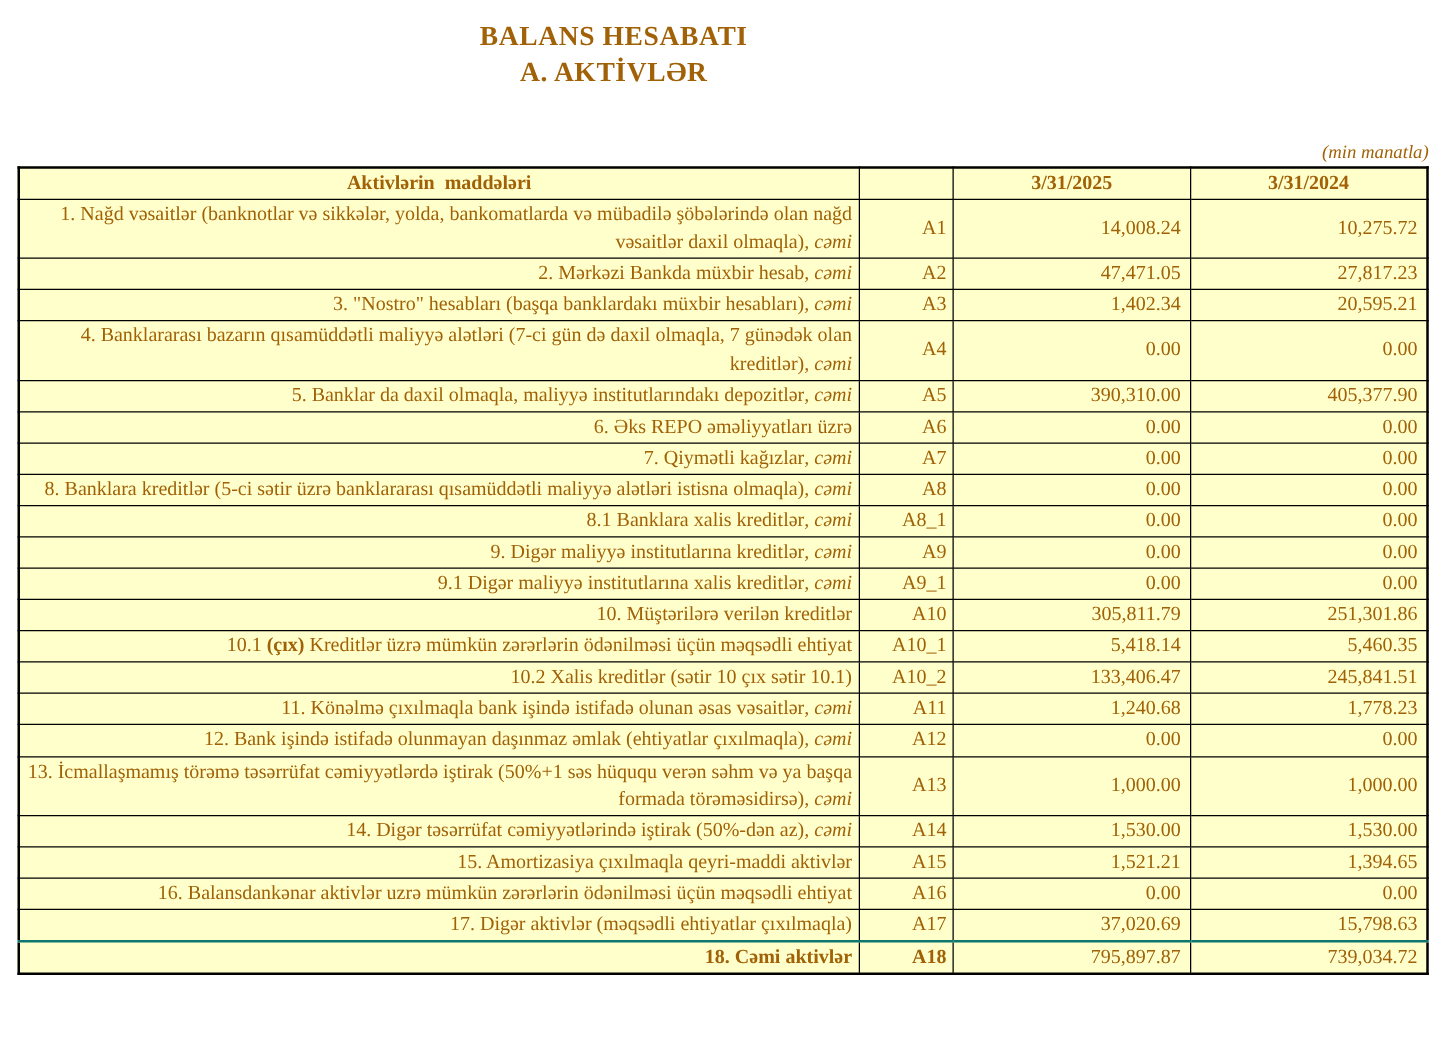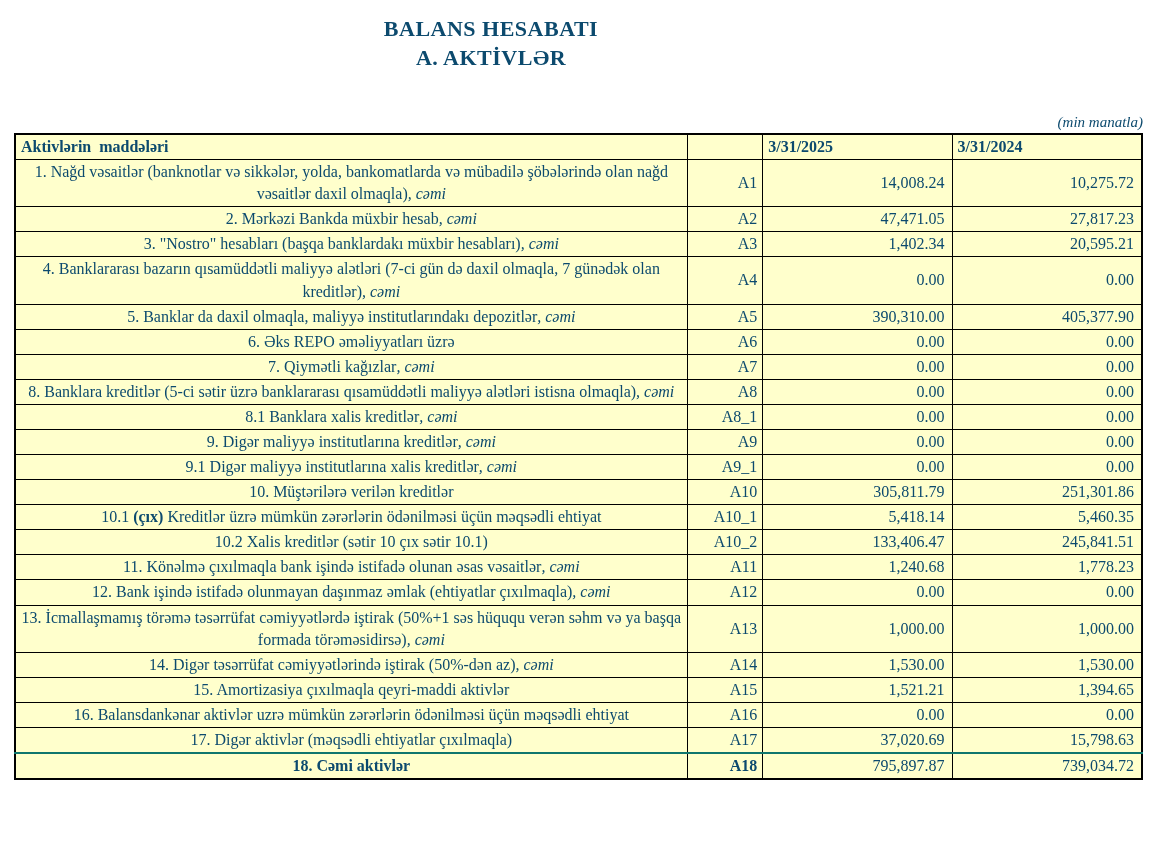--- a/index.html
+++ b/index.html
@@ -5,21 +5,21 @@
   html, body {
     margin: 0;
     padding: 0;
     background: #ffffff;
   }
   .page {
     width: 1157px;
     height: 850px;
     background: #ffffff;
     font-family: "Liberation Serif", "DejaVu Serif", serif;
-    color: #0c4a6e;
+    color: #a16207;
     overflow: hidden;
   }
   .title-block {
     width: 982px;
     text-align: center;
     padding-top: 14px;
     font-weight: bold;
     font-size: 22px;
     line-height: 1.32;
     letter-spacing: 0.5px;
@@ -42,24 +42,24 @@
   .balance-table th, .balance-table td {
     border: 1px solid #000000;
     font-size: 16px;
     line-height: 1.38;
     padding: 1px 5px;
     vertical-align: middle;
     overflow: hidden;
   }
   .balance-table thead th {
     font-weight: bold;
-    text-align: left;
+    text-align: center;
     height: 22px;
   }
-  .c-label { width: 61%; text-align: center; }
+  .c-label { width: 61%; text-align: right; }
   .c-code  { width: 6%;  text-align: right; }
   .c-val   { width: 16.5%; text-align: right; }
   .balance-table td.c-val { padding-right: 7px; }
   .it { font-style: italic; }
   .bd { font-weight: bold; margin-top: 11px; }
   .total-row td { border-top: 2px solid #0f766e; }
   .total-row .c-label, .total-row .c-code { font-weight: bold; }
 </style>
 </head>
 <body>

